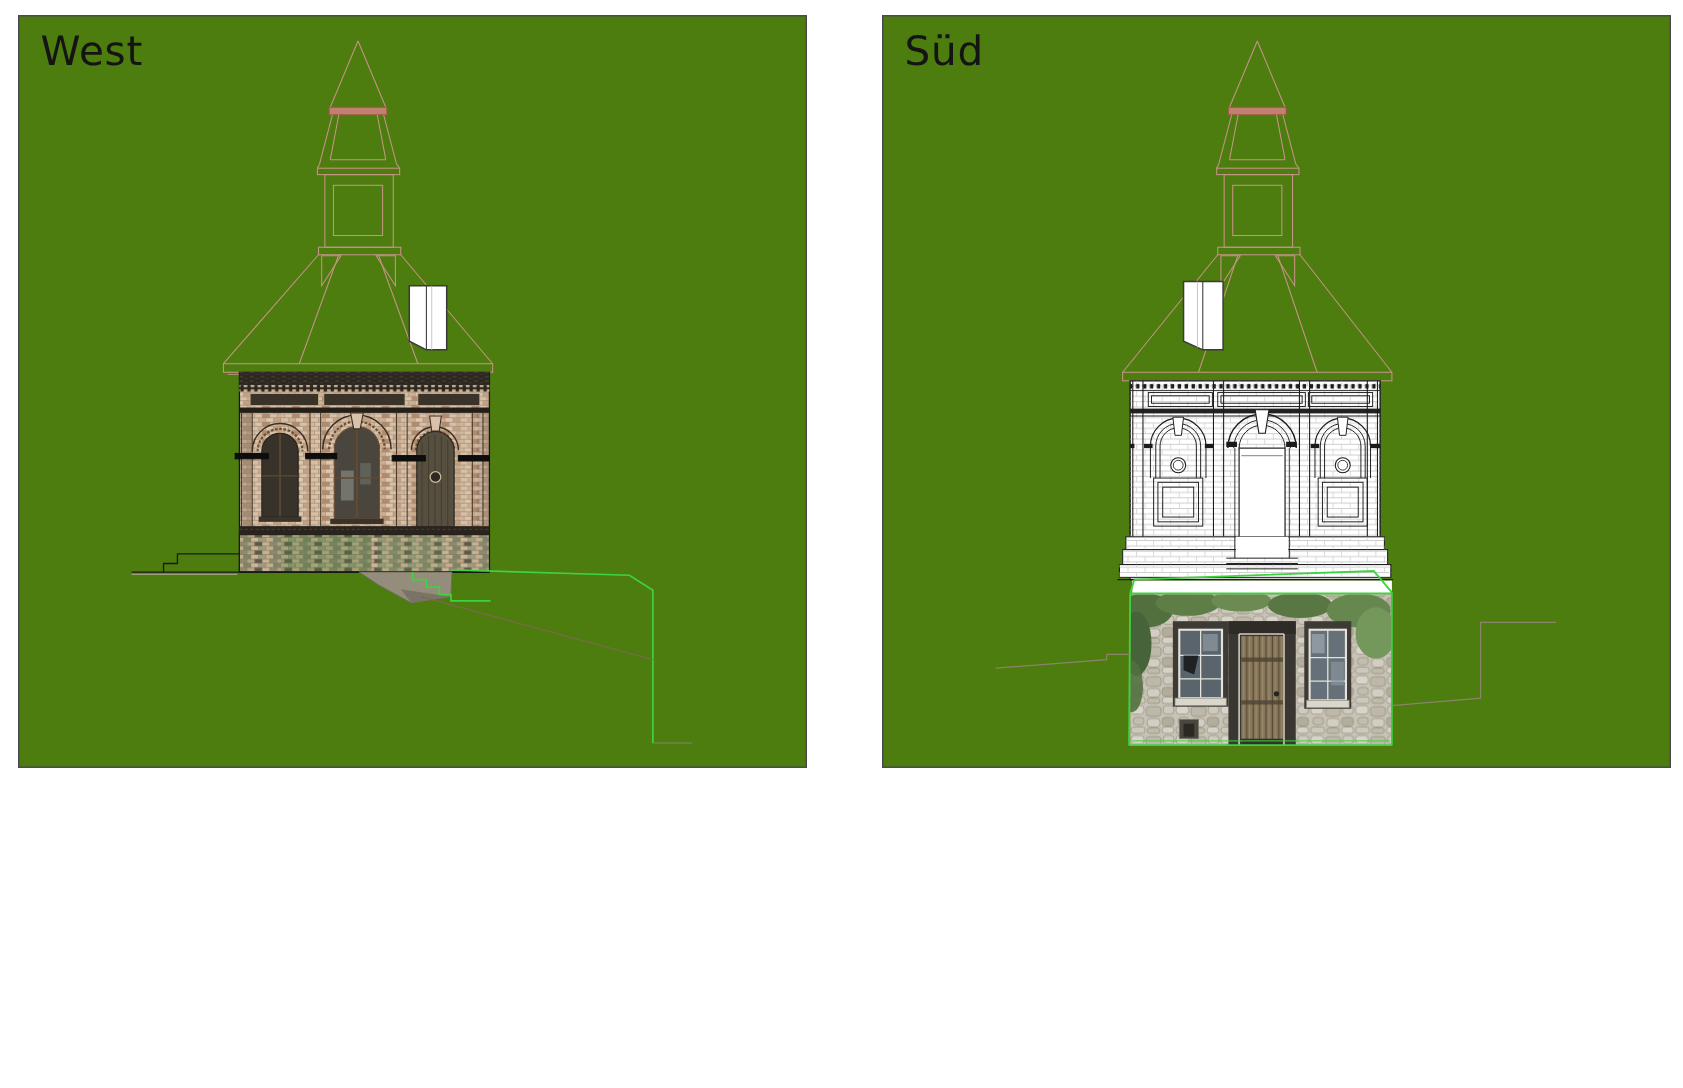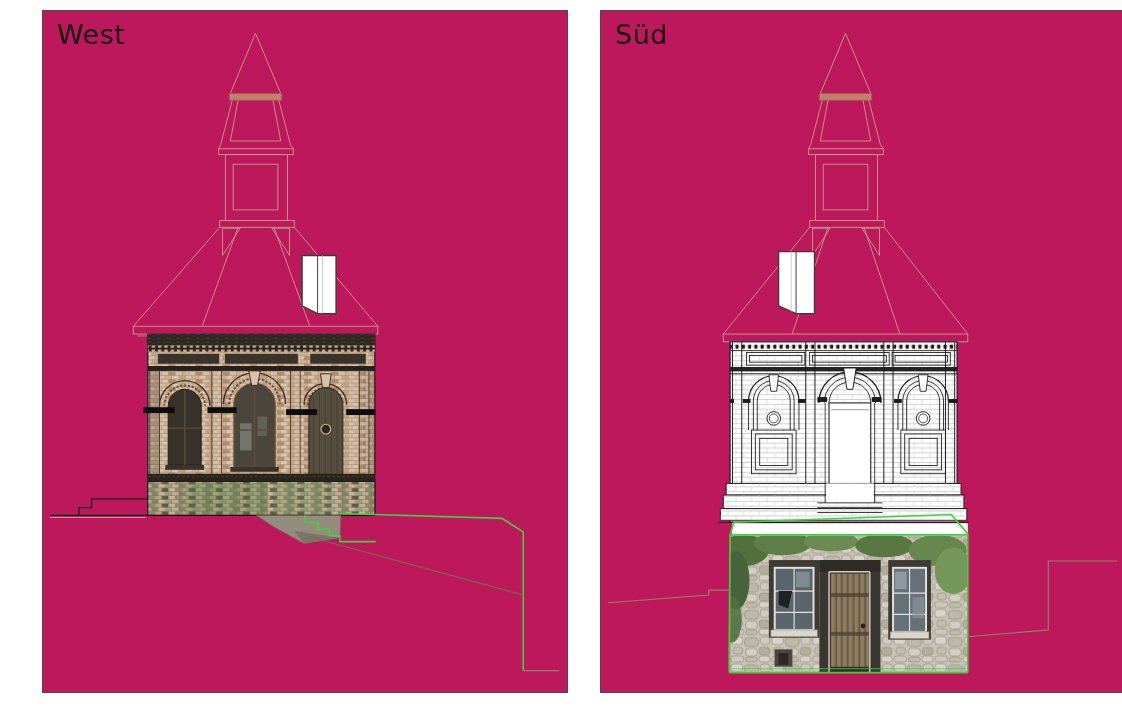--- a/index.html
+++ b/index.html
@@ -1,21 +1,21 @@
 <!DOCTYPE html>
 <html style="--panel_border: #4b4b4b; --label_color: #141414; --line_black: #1a1a1a; --roof_line: #c49484; --roof_band_fill: #c28170; --roof_band_stroke: #a25a48; --terrain_green: #3fd23f; --terrain_olive: #8b8468; --terrain_brown: #7b6a4e; --brick_tan: #d9c2a9; --cornice_dark: #2c2620; --stone_gray: #c8c3b7; --door_wood: #87765a;"><head>
 <meta charset="utf-8">
 <style>
   html,body{margin:0;padding:0;background:#ffffff;}
   .sheet{position:relative;width:1122px;height:725px;background:#fff;overflow:hidden;
          font-family:"DejaVu Sans","Liberation Sans",sans-serif;}
-  .panel{position:absolute;top:10px;width:526px;height:683px;background:#be185d;
-         border:1.6px solid var(--panel_border,#4b4b4b);box-sizing:border-box;margin-left:30px;}
+  .panel{position:absolute;top:10px;width:526px;height:502px;background:#4d7c0f;
+         border:1.6px solid var(--panel_border,#4b4b4b);box-sizing:border-box;}
   .panel-west{left:12px;}
-  .panel-sued{left:570px;}
+  .panel-sued{left:588px;}
   .view-label{position:absolute;left:14px;top:8px;font-size:27px;color:var(--label_color,#141414);
               letter-spacing:.5px;z-index:2;}
   .panel svg{position:absolute;left:0;top:0;width:100%;height:100%;display:block;}
 </style>
 </head>
 <body style="background: rgb(255, 255, 255);">
 
 <div class="sheet">
 
   <div class="panel panel-west">

